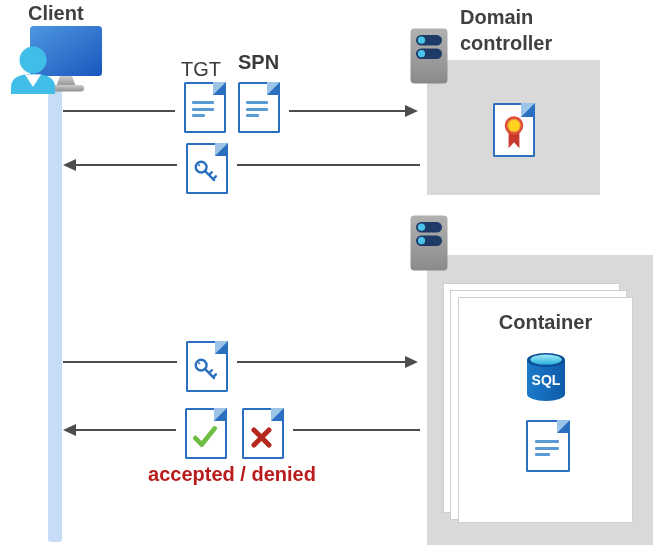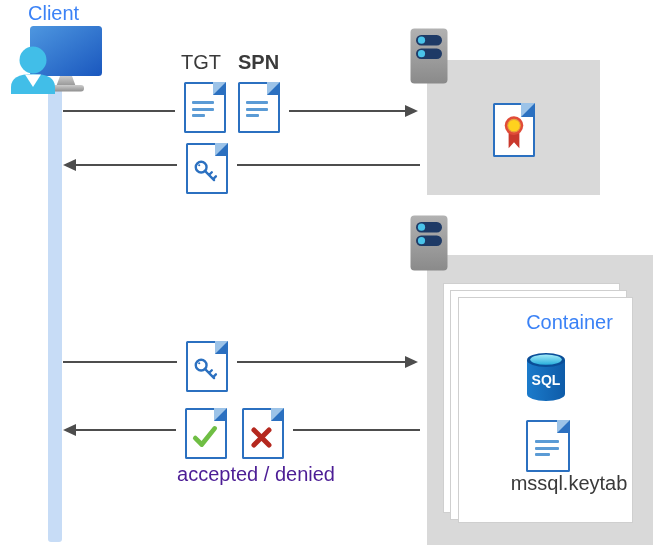--- a/index.html
+++ b/index.html
@@ -1,20 +1,20 @@
 <!DOCTYPE html>
 <html><head>
 <meta charset="utf-8">
 <style>
   html,body { margin:0; padding:0; background:#fff; }
   .stage {
     position:relative; width:660px; height:558px; background:#ffffff;
     font-family:"Liberation Sans", sans-serif; overflow:hidden;
   }
-  .lbl-bold { position:absolute; font-weight:normal; font-size:20px; color:#3b82f6; z-index:5; line-height:26px; }
+  .lbl-bold { position:absolute; font-weight:bold; font-size:20px; color:#404040; z-index:5; line-height:26px; }
   .lbl { position:absolute; font-size:20px; color:#3a3a3a; z-index:5; }
 
   .lifeline { position:absolute; left:48px; top:88px; width:14px; height:454px;
     background:#c7dcf6; border-radius:0 0 3px 3px; z-index:1; }
 
   .gbox { position:absolute; background:#d9d9d9; z-index:0; }
   .dc-box { left:427px; top:60px; width:173px; height:135px; }
   .linux-box { left:427px; top:255px; width:226px; height:290px; }
 
   .page { position:absolute; background:#fff; border:1.5px solid #cfcfcf; box-sizing:border-box; z-index:1; }
@@ -42,42 +42,42 @@
   .doc.cert { position:absolute; left:493px; top:103px; width:38px; height:50px; z-index:3; }
   .doc.cert .fold { width:14px; height:14px; }
 
   .doc.keytab { position:absolute; left:526px; top:420px; width:40px; height:48px; z-index:3; }
   .doc.keytab .dl { left:7px; }
   .doc.keytab .dl.l1 { top:18px; width:24px; }
   .doc.keytab .dl.l2 { top:24.5px; width:24px; }
   .doc.keytab .dl.l3 { top:31px; width:15px; }
 
   .icon-abs { position:absolute; z-index:2; }
-  .center-text { text-align:center;padding-left:24px; }
+  .center-text { text-align:center; }
 </style>
 </head>
 <body>
 
 <div class="stage">
 
   <div class="lifeline"></div>
 
   <div class="gbox dc-box"></div>
   <div class="gbox linux-box"></div>
 
   <div class="page page-back"></div>
   <div class="page page-mid"></div>
   <div class="page page-front"></div>
 
   <div class="lbl-bold" style="left:28px; top:0px;">Client</div>
+  <div class="lbl-bold" style="left:460px; top:4px; width:130px;">Domain controller</div>
   <div class="lbl-bold center-text" style="left:458px; top:309px; width:175px;">Container</div>
-  <div class="lbl" style="left:181px; top:51px;">TGT</div>
+  <div class="lbl" style="left:181px; top:58px;">TGT</div>
   <div class="lbl" style="left:238px; top:51px;font-weight:bold;">SPN</div>
-  <div class="lbl center-text" style="left:117px; top:463px; width:230px; color:#4c1d95;">accepted / denied</div>
-  <div class="lbl center-text" style="left:455px; top:472px; width:180px;">mssql.keytab</div>
+  <div class="lbl center-text" style="left:117px; top:463px; width:230px; color:#b91c1c;font-weight:bold;">accepted / denied</div>
 
   <svg class="icon-abs" style="left:6px; top:24px;" width="98" height="70" viewBox="0 0 98 70">
     <defs>
       <linearGradient id="mon" x1="0" y1="0" x2="1" y2="1">
         <stop offset="0" stop-color="#4e97e0"></stop>
           <stop offset="1" stop-color="#1a57be"></stop>
       </linearGradient>
       <linearGradient id="stand" x1="0" y1="0" x2="0" y2="1">
         <stop offset="0" stop-color="#cccccc"></stop>
           <stop offset="1" stop-color="#8f8f8f"></stop>

